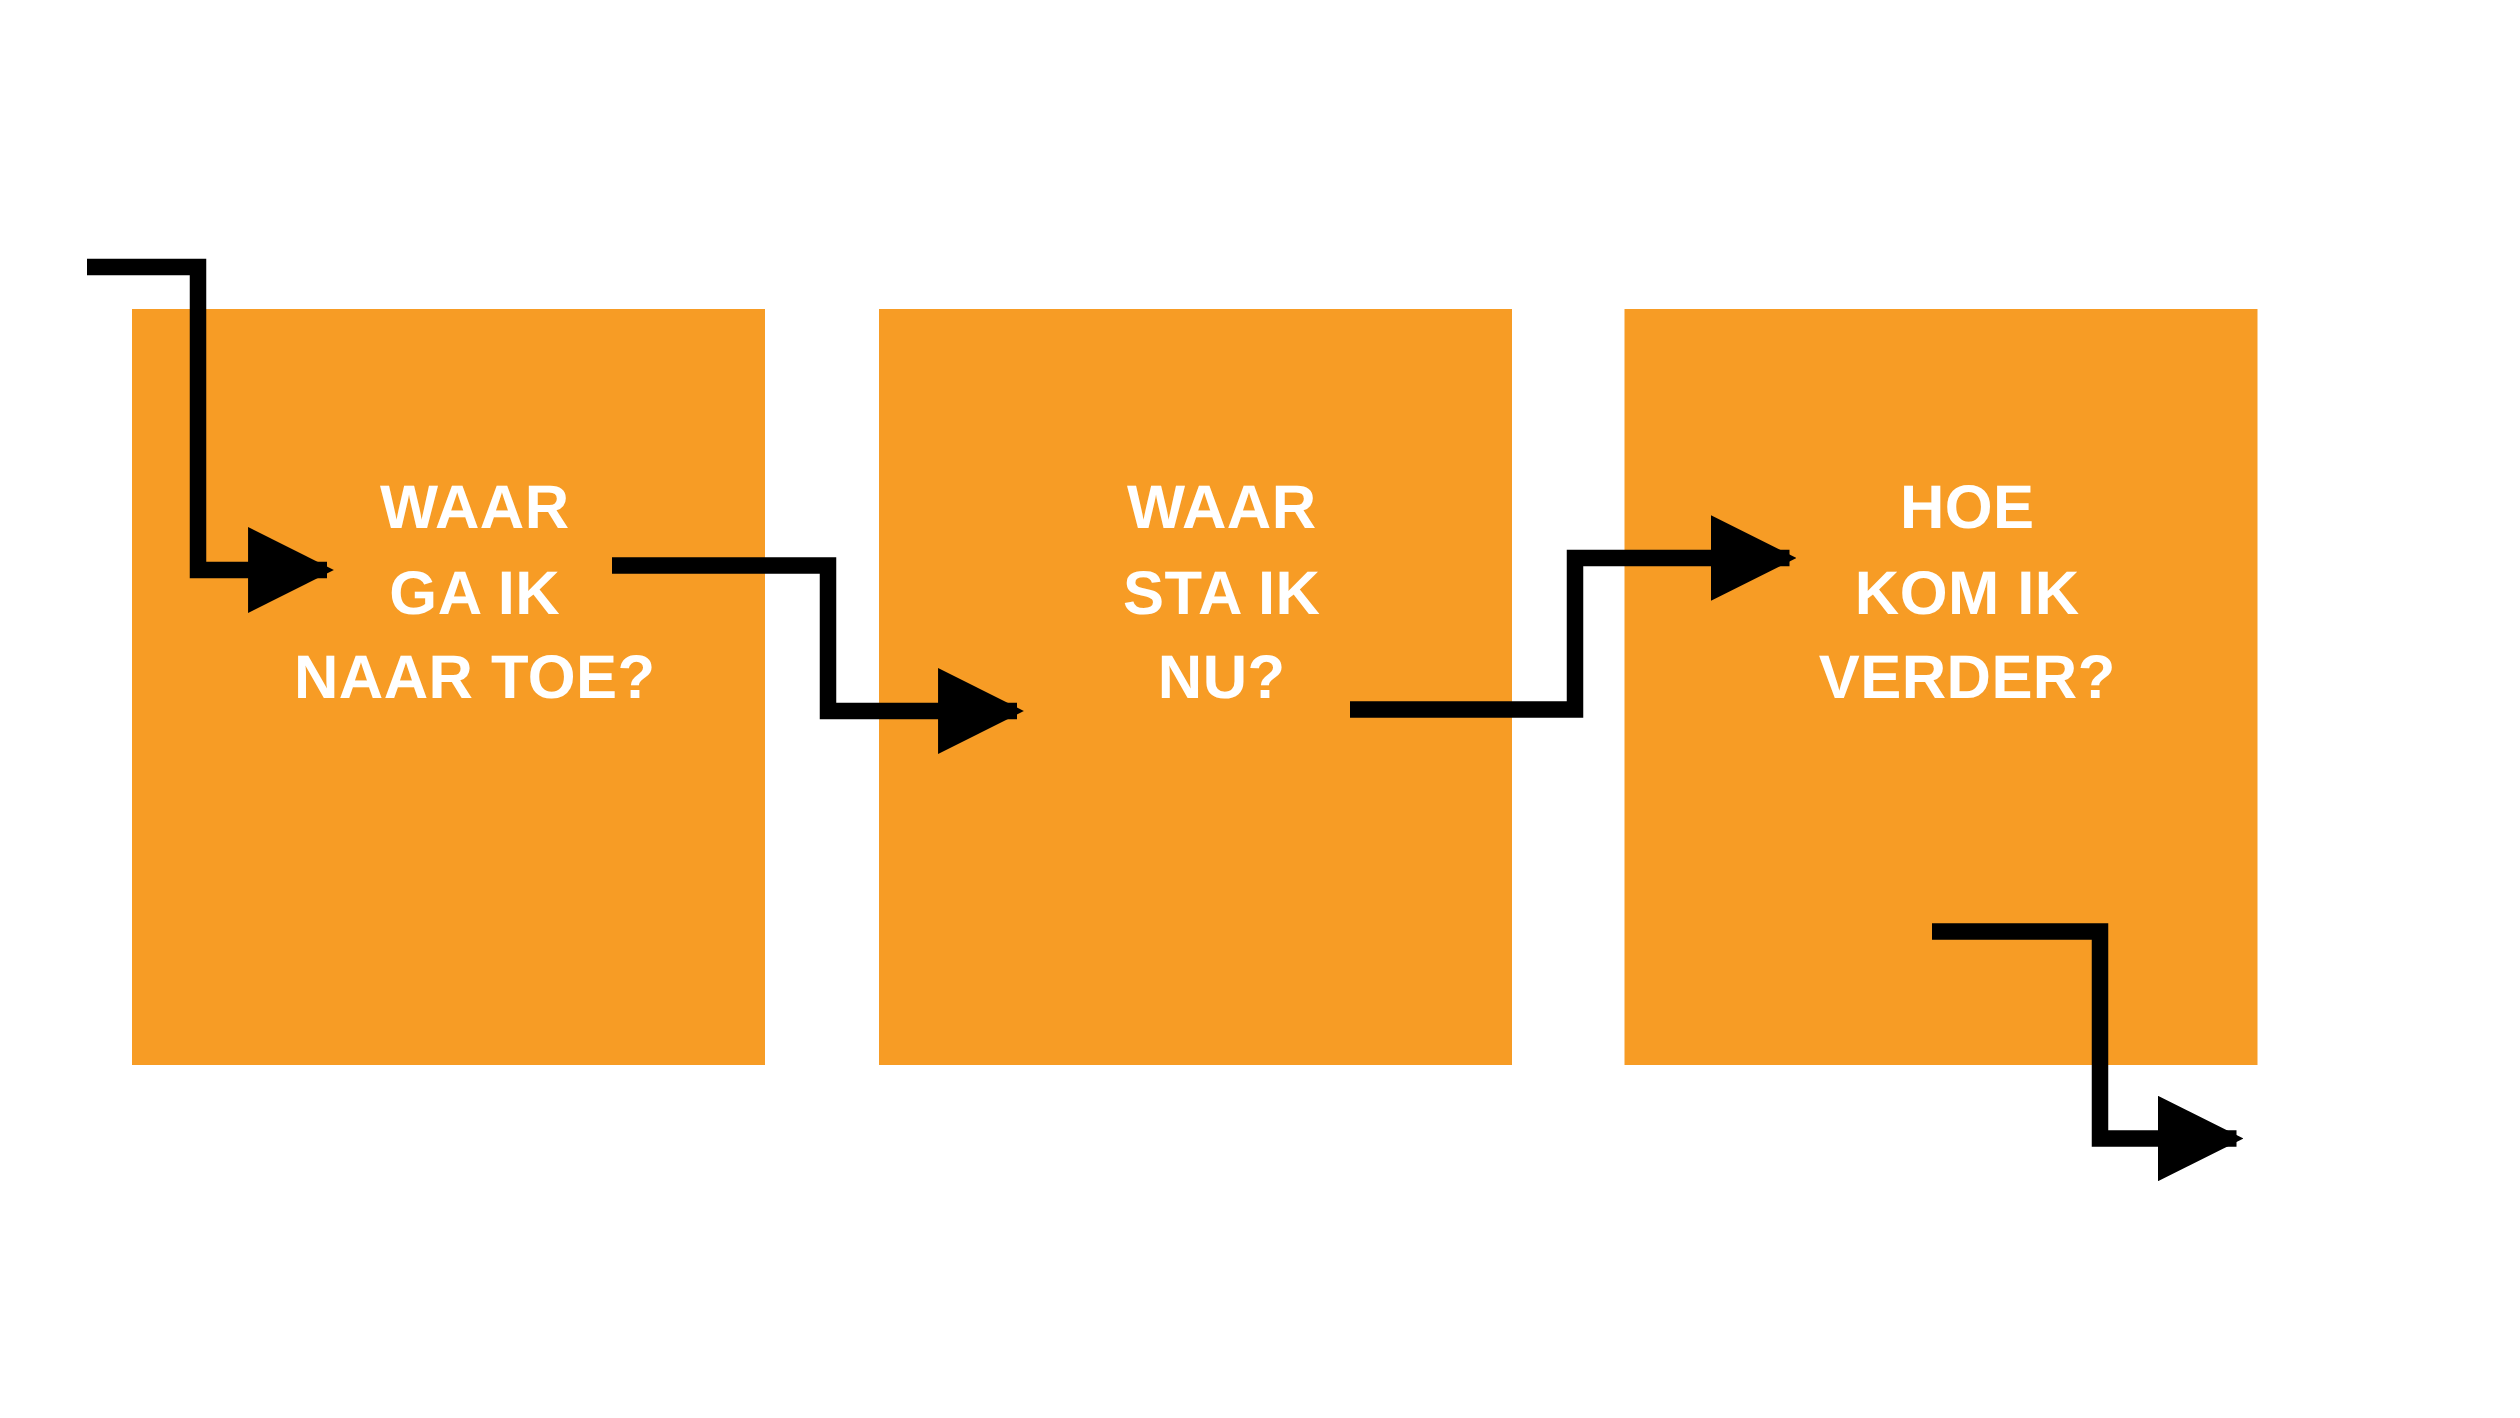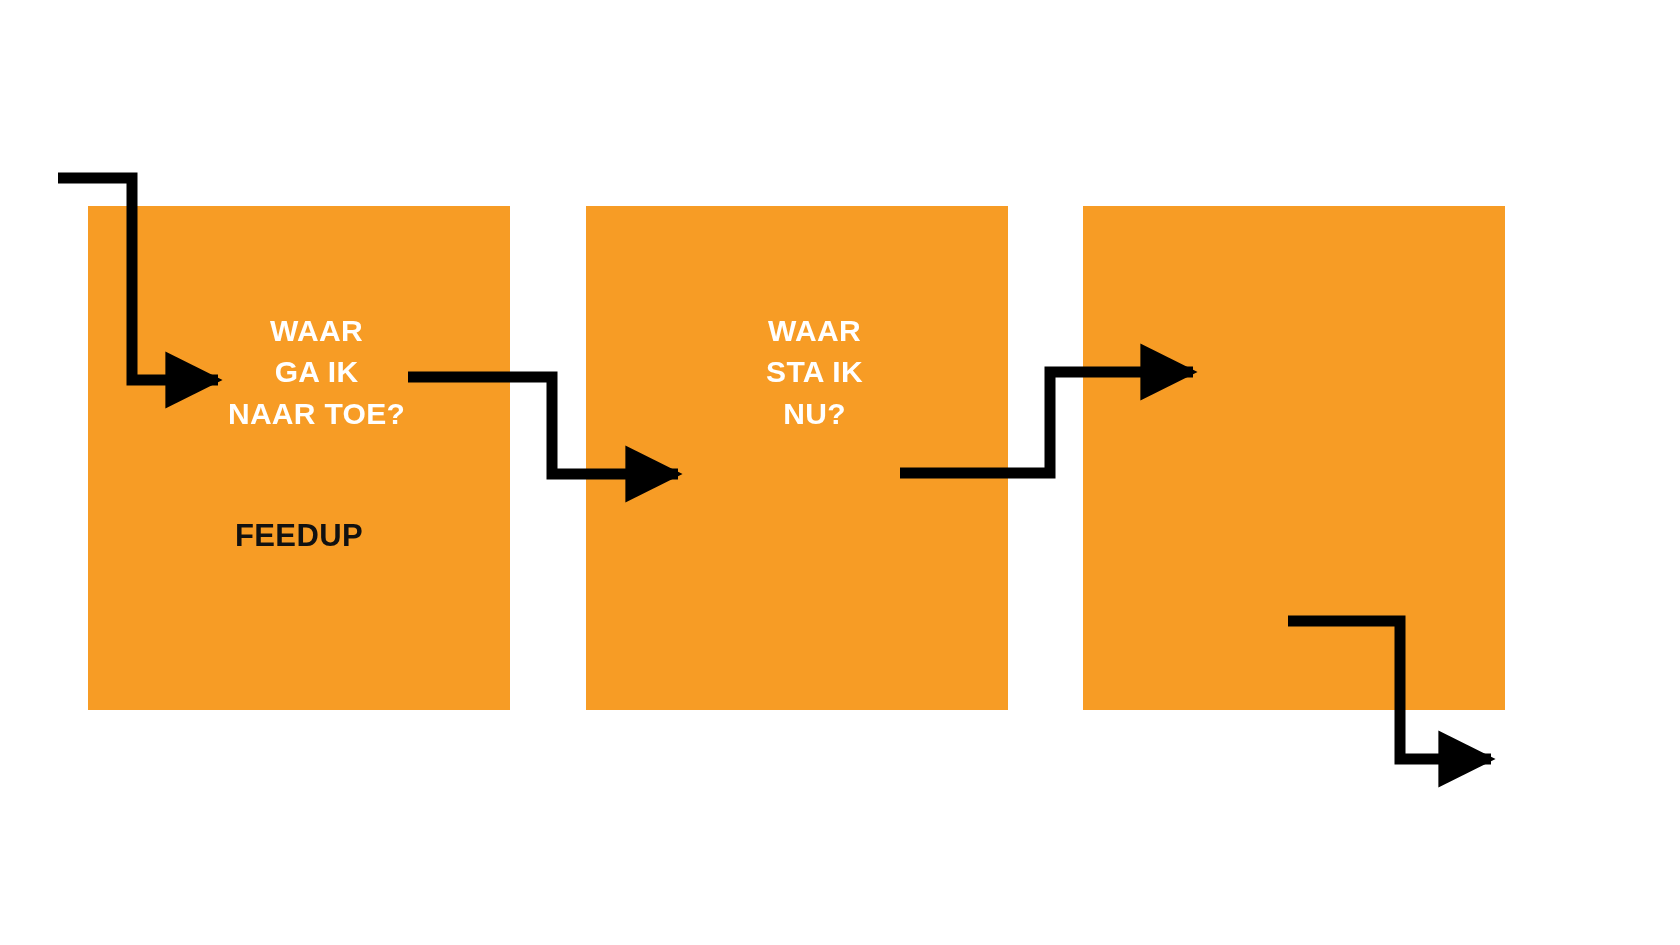--- a/index.html
+++ b/index.html
@@ -39,21 +39,21 @@
   .stage-2 { left: 586px; }
   .stage-3 { left: 1083px; }
 
   .stage-question {
     position: absolute;
     left: 0;
     right: 0;
     top: 104px;
     text-align: center;
     color: #ffffff;
-    font-size: 30px;
+    font-size: 41px;
     font-weight: bold;
     line-height: 1.38;
     letter-spacing: 0.3px;
     text-transform: uppercase;
     white-space: pre-line;
     margin-left: 35px;
   }
   .stage-label {
     position: absolute;
     left: 0;
@@ -69,30 +69,32 @@
 </style>
 </head>
 <body>
 
 <div id="canvas">
 
   <div class="stage stage-1">
     <div class="stage-question">WAAR
 GA IK
 NAAR TOE?</div>
-    <div class="stage-label">FEEDUP</div>
   </div>
 
   <div class="stage stage-2">
     <div class="stage-question">WAAR
 STA IK
 NU?</div>
   </div>
 
   <div class="stage stage-3">
+    <div class="stage-question">HOE
+KOM IK
+VERDER?</div>
   </div>
 
   <svg class="flow-layer" viewBox="0 0 1680 945" width="1680" height="945">
     <defs>
       <marker id="arrowhead" viewBox="0 0 10 10" refX="9.2" refY="5" markerWidth="5.2" markerHeight="5.2" orient="auto-start-reverse">
         <path d="M 0 0 L 10 5 L 0 10 z" fill="#000000"></path>
       </marker>
     </defs>
 
     <path d="M 58 178 L 132 178 L 132 380 L 218 380" fill="none" stroke="#000000" stroke-width="11" marker-end="url(#arrowhead)"></path>

